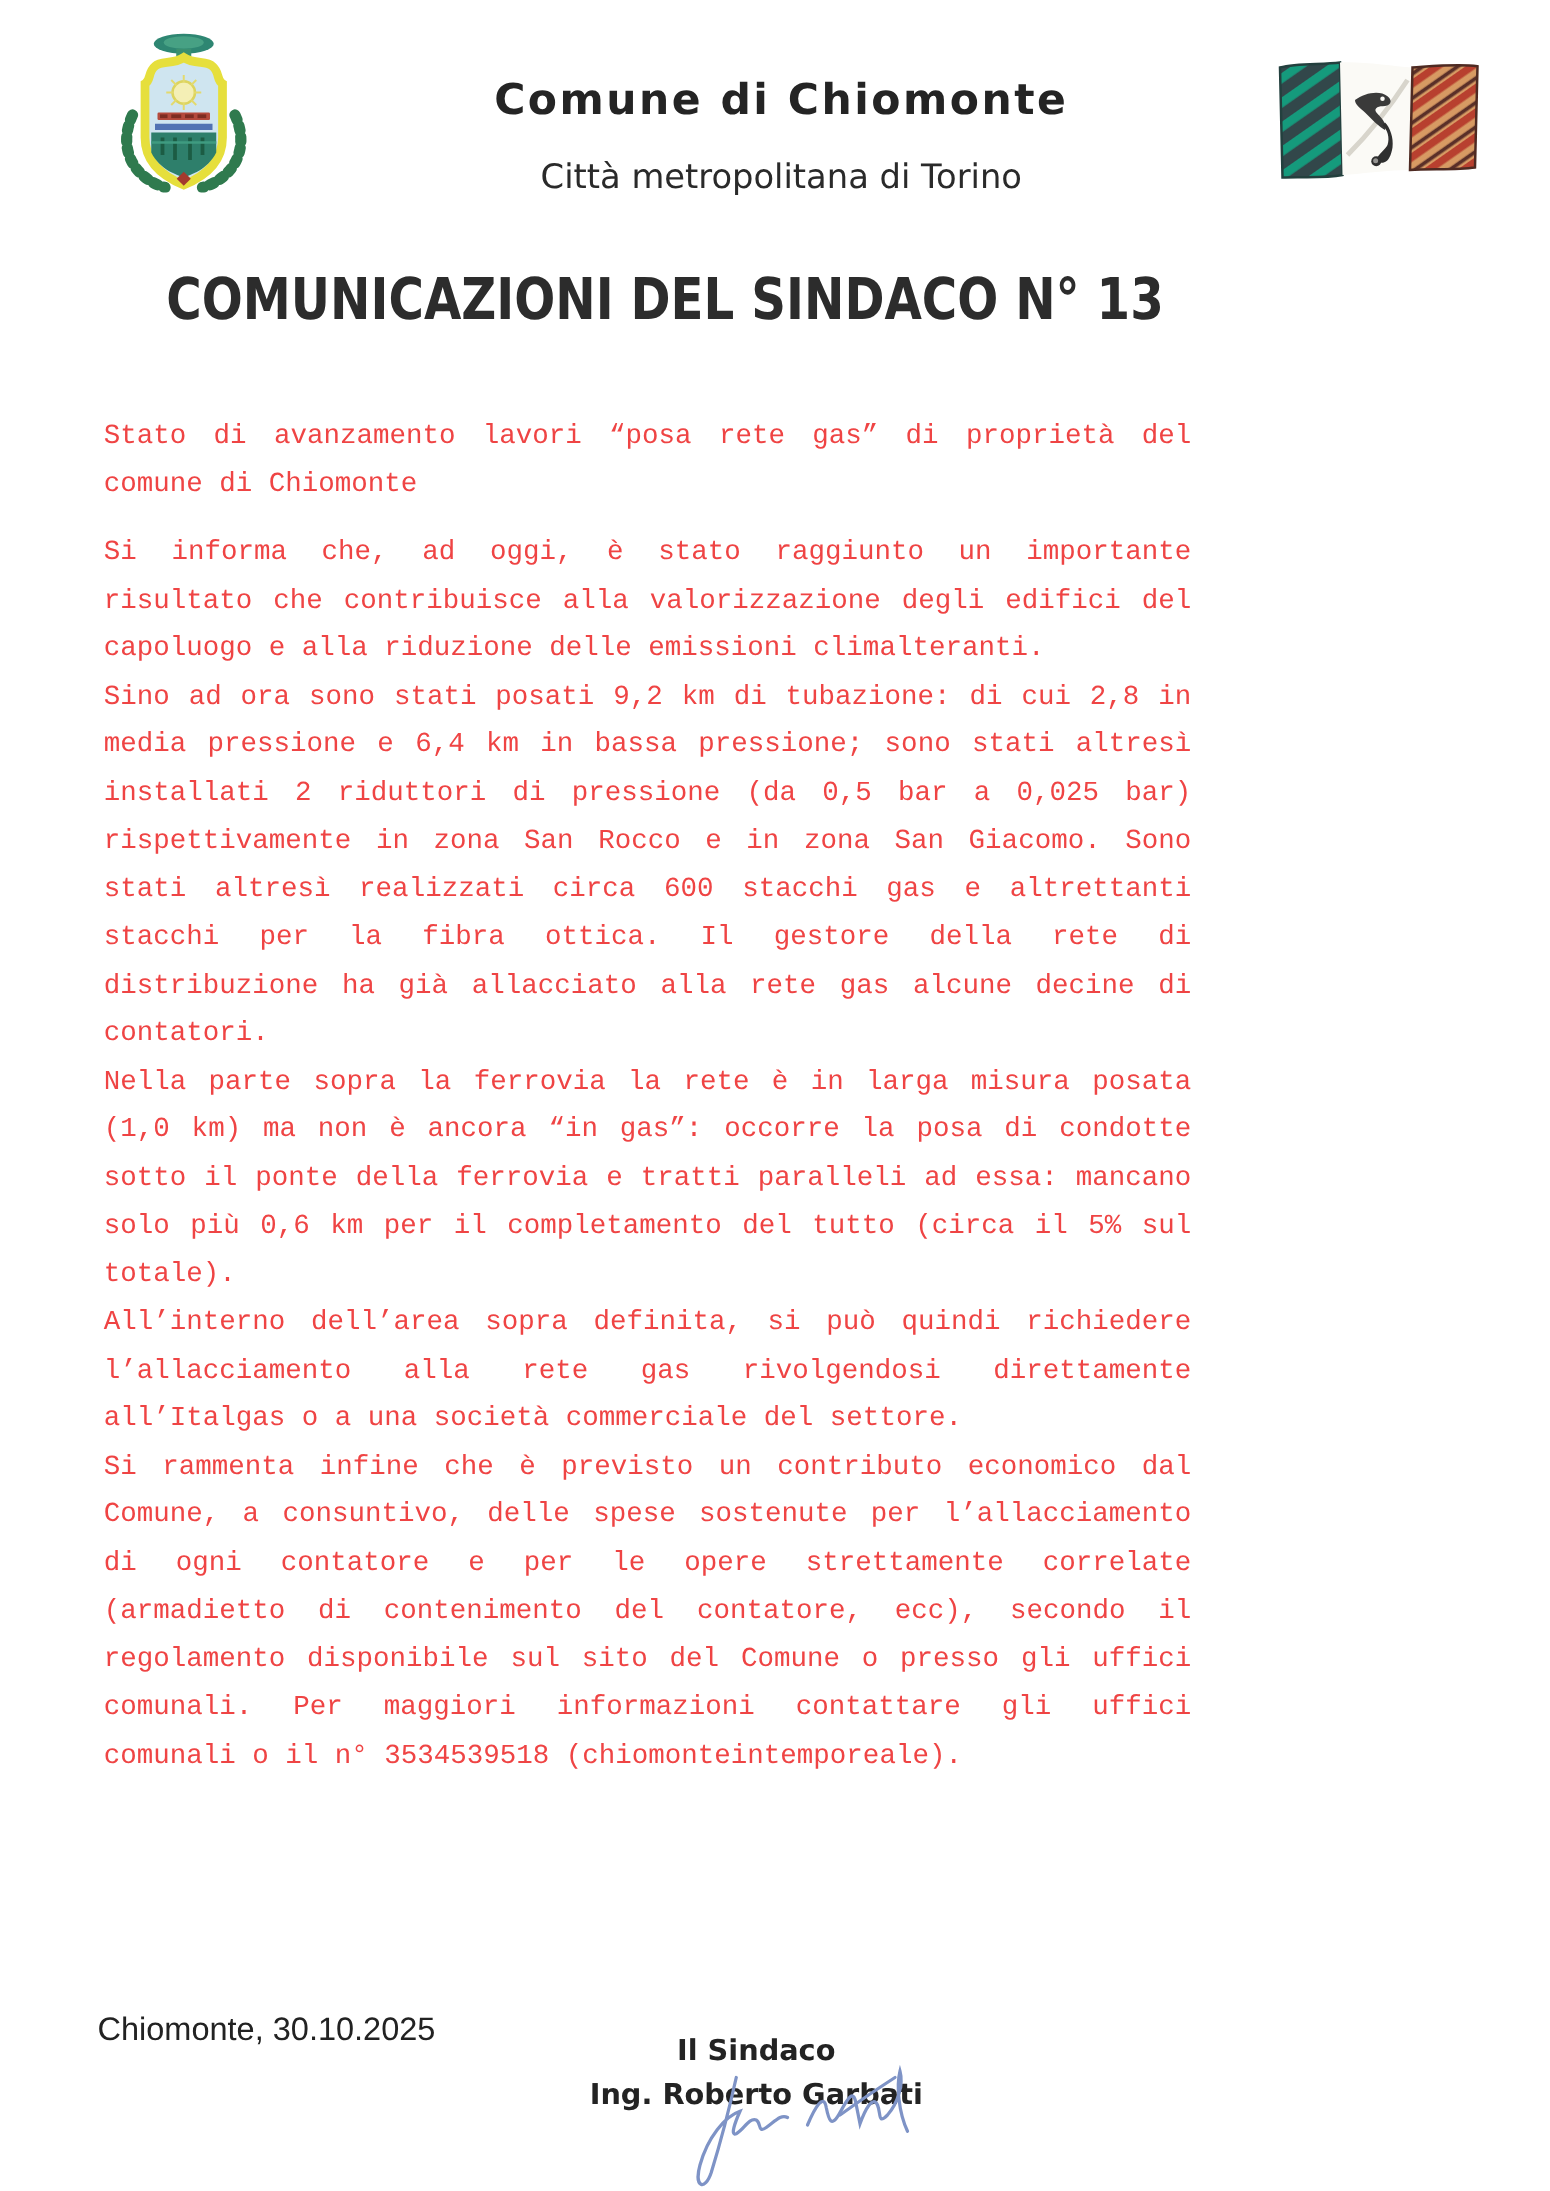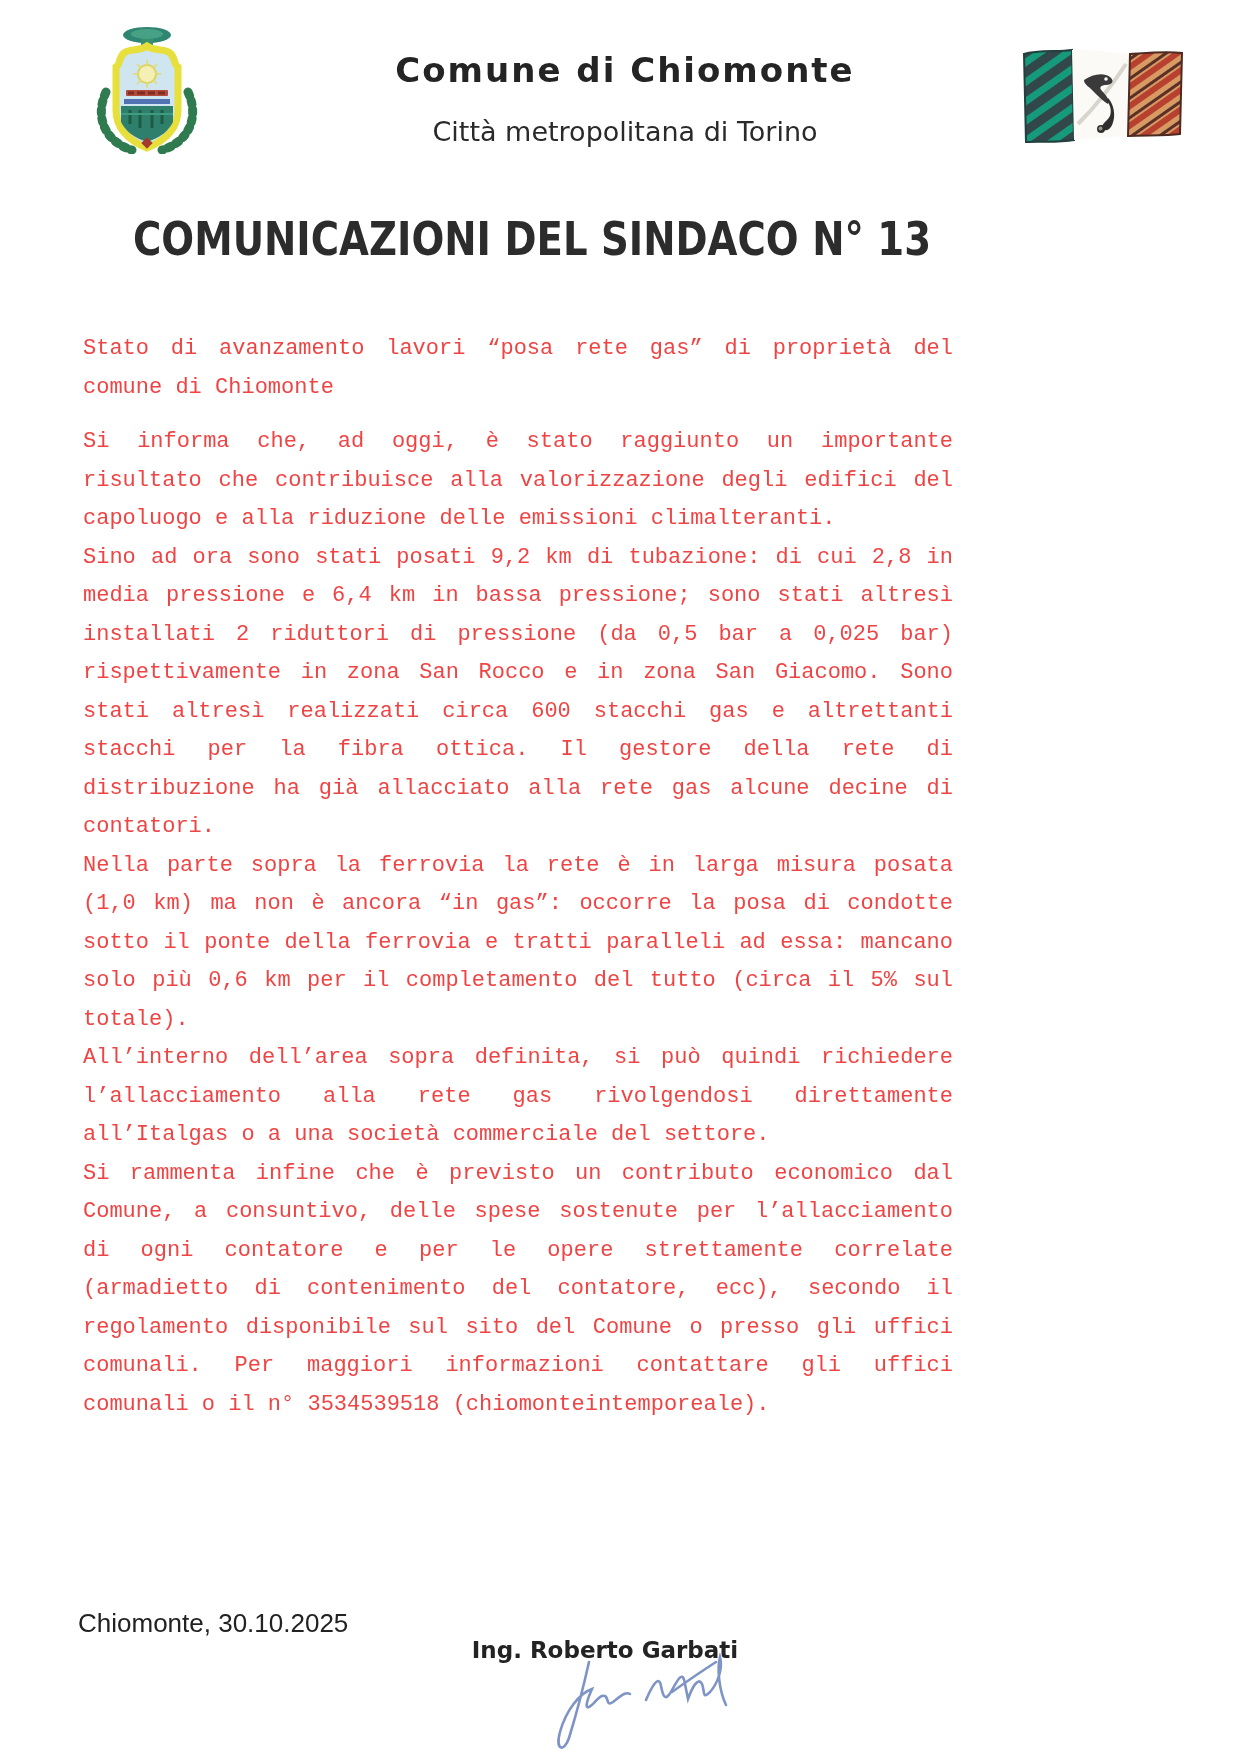--- a/index.html
+++ b/index.html
@@ -10,21 +10,21 @@
     margin:0 auto;
     background:#ffffff;
     font-family:"DejaVu Sans", sans-serif;
     color:#1e1e1e;
     overflow:hidden;
   }
   
   .crest { position:absolute; left:90px; top:26px; width:114px; height:128px; }
   .flag  { position:absolute; left:1018px; top:44px; width:170px; height:104px; }
   .header-center {
-    position:absolute; left:325px; top:50px; width:600px;
+    position:absolute; left:325px; top:60px; width:600px;
     text-align:center;
   }
   .header-title {
     font-size:34px; font-weight:bold; letter-spacing:2px;
     color:#242424;
   }
   .header-subtitle {
     margin-top:26px;
     font-size:27px; color:#2a2a2a;
   }
@@ -159,20 +159,21 @@
     <p>Si informa che, ad oggi, è stato raggiunto un importante risultato che contribuisce alla valorizzazione degli edifici del capoluogo e alla riduzione delle emissioni climalteranti.</p>
     <p>Sino ad ora sono stati posati 9,2 km di tubazione: di cui 2,8 in media pressione e 6,4 km in bassa pressione; sono stati altresì installati 2 riduttori di pressione (da 0,5 bar a 0,025 bar) rispettivamente in zona San Rocco e in zona San Giacomo. Sono stati altresì realizzati circa 600 stacchi gas e altrettanti stacchi per la fibra ottica. Il gestore della rete di distribuzione ha già allacciato alla rete gas alcune decine di contatori.</p>
     <p>Nella parte sopra la ferrovia la rete è in larga misura posata (1,0 km) ma non è ancora “in gas”: occorre la posa di condotte sotto il ponte della ferrovia e tratti paralleli ad essa: mancano solo più 0,6 km per il completamento del tutto (circa il 5% sul totale).</p>
     <p>All’interno dell’area sopra definita, si può quindi richiedere l’allacciamento alla rete gas rivolgendosi direttamente all’Italgas o a una società commerciale del settore.</p>
     <p>Si rammenta infine che è previsto un contributo economico dal Comune, a consuntivo, delle spese sostenute per l’allacciamento di ogni contatore e per le opere strettamente correlate (armadietto di contenimento del contatore, ecc), secondo il regolamento disponibile sul sito del Comune o presso gli uffici comunali. Per maggiori informazioni contattare gli uffici comunali o il n° 3534539518 (chiomonteintemporeale).</p>
   </main>
 
   <div class="dateline">Chiomonte, 30.10.2025</div>
 
   <div class="signature-block">
+    <div class="signature-role">Il Sindaco</div>
     <div class="signature-name">Ing. Roberto Garbati</div>
   </div>
 
   <svg class="signature-ink" viewBox="0 0 1240 1753" aria-hidden="true">
     <g fill="none" stroke="#7e93c6" stroke-width="2.6" stroke-linecap="round">
 
       <path d="M589,1662 C585,1680 577,1712 569,1738 C564,1753 555,1750 560,1732 C566,1710 580,1693 592,1689 C588,1698 584,1709 589,1707 C595,1704 599,1694 605,1696 C609,1698 606,1707 613,1702 C620,1697 625,1691 630,1694"></path>
 
       <path d="M646,1700 C652,1686 659,1674 661,1686 C663,1696 665,1703 672,1690 C679,1677 683,1671 685,1684 L688,1699 C692,1688 698,1676 702,1684 C705,1691 702,1700 710,1692 C718,1683 723,1668 720,1657 C717,1669 719,1690 726,1705"></path>
 

